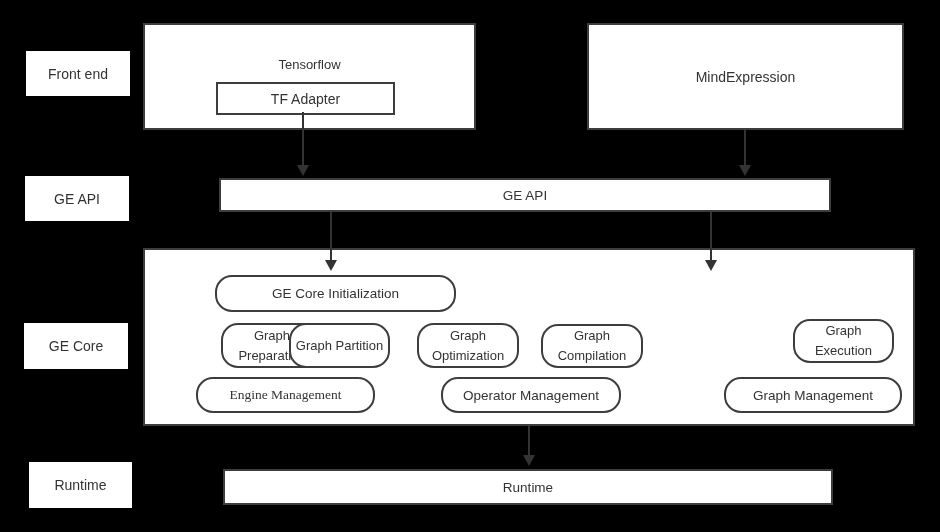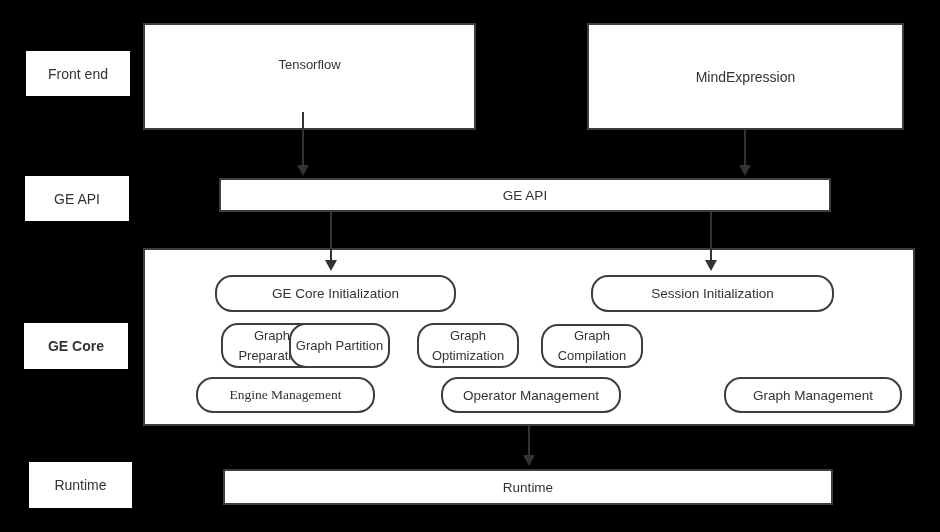--- a/index.html
+++ b/index.html
@@ -37,21 +37,21 @@
     background: var(--box-fill);
     display: flex;
     align-items: center;
     justify-content: center;
     text-align: center;
     color: var(--text);
     font-size: 14px;
   }
   .lbl-front-end { left: 26px;  top: 51px;  width: 104px; height: 45px; }
   .lbl-ge-api    { left: 25px;  top: 176px; width: 104px; height: 45px; }
-  .lbl-ge-core   { left: 24px;  top: 323px; width: 104px; height: 46px; font-weight: bold; }
+  .lbl-ge-core   { left: 24px;  top: 323px; width: 104px; height: 46px; }
   .lbl-runtime   { left: 29px;  top: 462px; width: 103px; height: 46px; }
 
   .tensorflow { left: 143px; top: 23px; width: 333px; height: 107px; display: block; }
   .tf-title {
     position: absolute; left: 0; top: 30px; width: 100%;
     text-align: center; font-size: 13px; line-height: 20px;
   }
   .tf-adapter { left: 71px; top: 57px; width: 179px; height: 33px; font-size: 14px; }
 
   .mind-expression { left: 587px; top: 23px; width: 317px; height: 107px; }
@@ -105,48 +105,51 @@
   </div>
   <div class="side-label lbl-ge-core">
     <span>GE Core</span>
   </div>
   <div class="side-label lbl-runtime">
     <span>Runtime</span>
   </div>
 
   <div class="box tensorflow">
     <div class="tf-title">Tensorflow</div>
+    <div class="box tf-adapter">
+      <span>TF Adapter</span>
+    </div>
   </div>
   <div class="box mind-expression">
     <span>MindExpression</span>
   </div>
 
   <div class="box ge-api-bar">
     <span>GE API</span>
   </div>
 
   <div class="box ge-core">
     <div class="box init-left">
       <span>GE Core Initialization</span>
     </div>
-    <div class="box init-right">
-      <span>Session Initialization</span>
-    </div>
 
     <div class="box stage stage-0">
       <span>Graph Preparation</span>
     </div>
     <div class="box stage stage-1">
       <span>Graph Partition</span>
     </div>
     <div class="box stage stage-2">
       <span>Graph Optimization</span>
     </div>
     <div class="box stage stage-3">
       <span>Graph Compilation</span>
+    </div>
+    <div class="box stage stage-5">
+      <span>Graph Execution</span>
     </div>
 
     <div class="box mgmt-0">
       <span>Engine Management</span>
     </div>
     <div class="box mgmt-1">
       <span>Operator Management</span>
     </div>
     <div class="box mgmt-2">
       <span>Graph Management</span>

